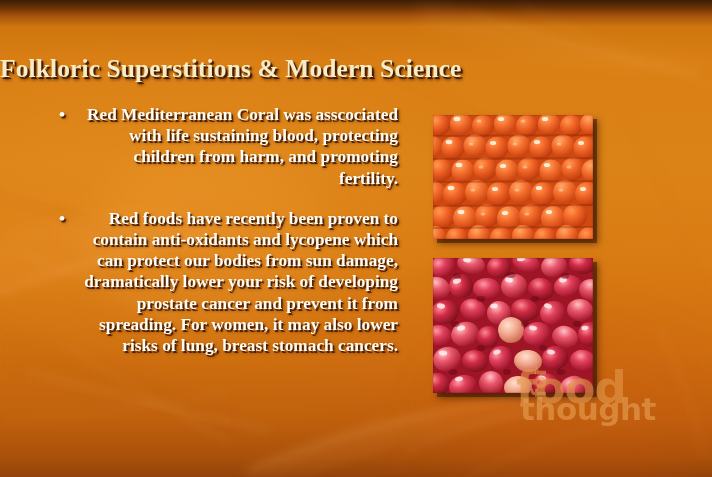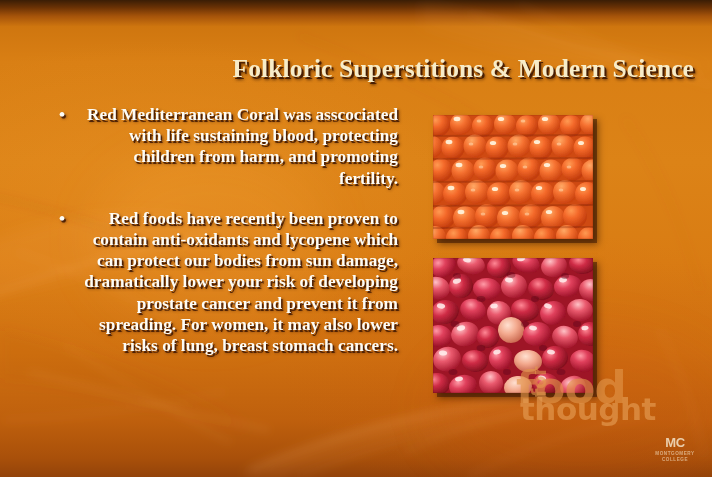--- a/index.html
+++ b/index.html
@@ -36,21 +36,21 @@
 
   .glowblob {
     position:absolute; border-radius:50%;
     pointer-events:none; filter:blur(22px);
   }
 
   
   #title {
     position:absolute;
     left:0; right:18px; top:54px;
-    text-align:right;
+    text-align:left;
     font-family:"Liberation Serif", serif;
     font-weight:bold;
     font-size:25.5px;
     letter-spacing:0.1px;
     color:#f7ecc8;
     text-shadow:
       2px 2px 0 rgba(60,22,2,0.85),
       2.5px 2.5px 3px rgba(45,16,2,0.65);
     white-space:nowrap;
   }
@@ -471,19 +471,14 @@
       </svg>
     </div>
   </div>
 
   <div id="watermark">
     <span id="wm-food">food</span>
     <span id="wm-for">for</span>
     <span id="wm-thought">thought</span>
   </div>
 
-  <div id="mc-logo">
-    <div id="mc-mark">MC</div>
-    <div id="mc-name1">MONTGOMERY</div>
-    <div id="mc-name2">COLLEGE</div>
-  </div>
 
 </div>
 
 </body></html>

